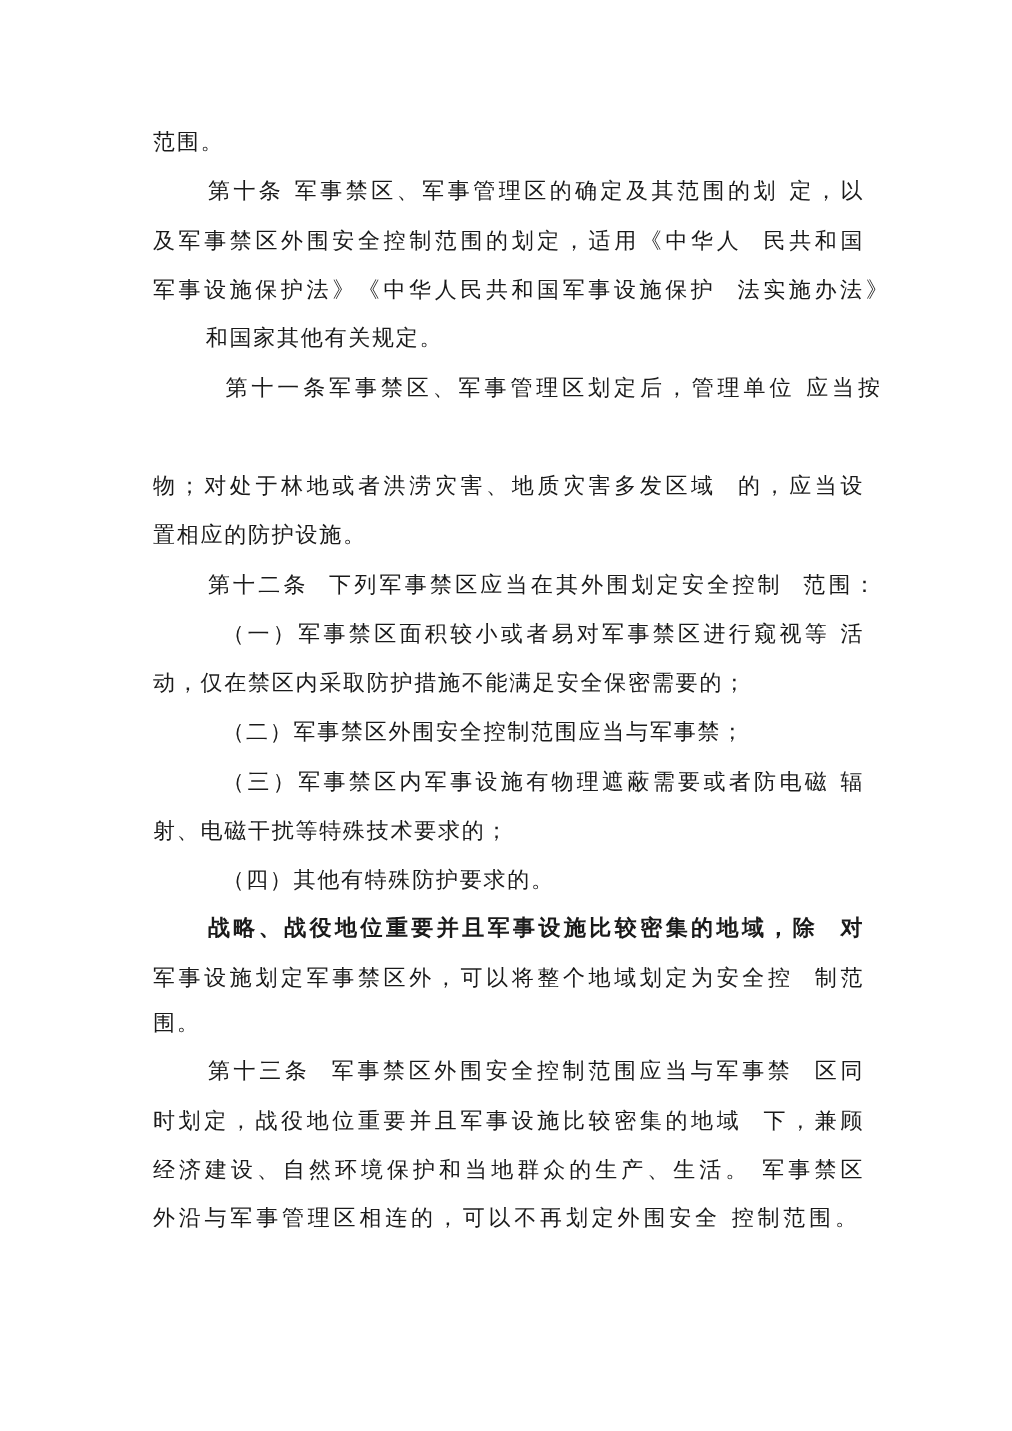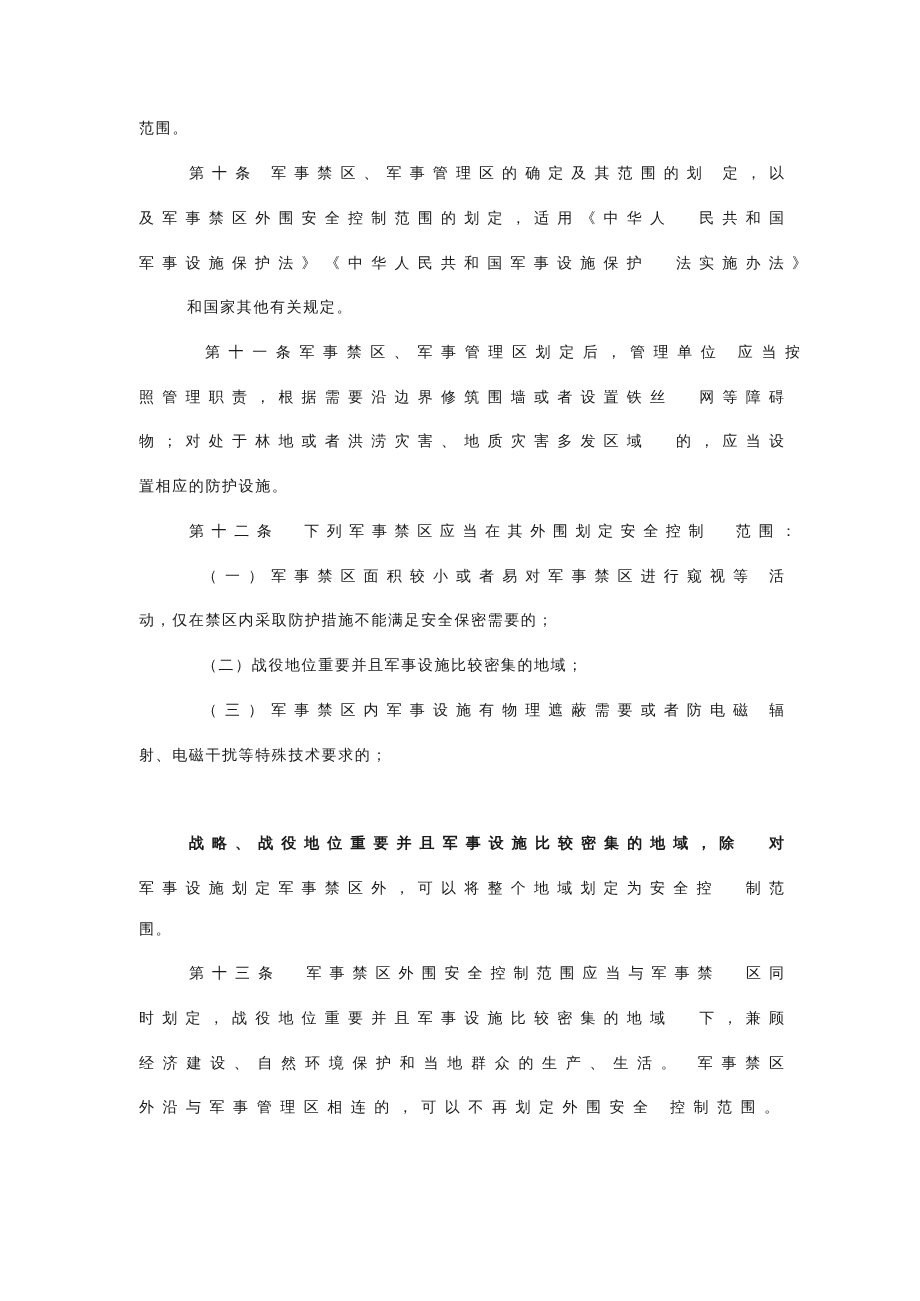--- a/index.html
+++ b/index.html
@@ -1,41 +1,41 @@
 <!DOCTYPE html>
 <html><head>
 <meta charset="utf-8">
 <style>
   html, body { margin:0; padding:0; background:#ffffff; }
   body { width:920px; height:1301px; position:relative; overflow:hidden;
          font-family: "DejaVu Serif", "Liberation Serif", serif; color:#1a1a1a; }
   .page { position:absolute; left:0; top:0; width:920px; height:1301px; background:#fff; }
-  .line { position:absolute; left:139px; width:665px; height:30px; font-size:15px;
+  .line { position:absolute; left:139px; width:665px; height:30px; font-size:20px;
           line-height:30px; white-space:pre; letter-spacing:1.6px; }
   .just { text-align:justify; text-align-last:justify; letter-spacing:0; }
 </style>
 </head>
 <body>
 
 <div class="page">
   <div class="line" style="top:113px;">范围。</div>
   <div class="line just" style="top:158px;left:189px;width:595px;">第十条 军事禁区、军事管理区的确定及其范围的划 定，以</div>
   <div class="line just" style="top:203px;width:645px;">及军事禁区外围安全控制范围的划定，适用《中华人  民共和国</div>
   <div class="line just" style="top:248px;width:668px;">军事设施保护法》《中华人民共和国军事设施保护  法实施办法》</div>
   <div class="line" style="top:292px;margin-left:48px;">和国家其他有关规定。</div>
   <div class="line just" style="top:337px;left:189px;width:595px;margin-left:16px;">第十一条军事禁区、军事管理区划定后，管理单位 应当按</div>
-  <div class="line just" style="top:382px;width:645px;">照管理职责，根据需要沿边界修筑围墙或者设置铁丝  网等障碍</div>
   <div class="line just" style="top:426px;width:645px;">物；对处于林地或者洪涝灾害、地质灾害多发区域  的，应当设</div>
   <div class="line" style="top:471px;">置相应的防护设施。</div>
   <div class="line just" style="top:516px;left:189px;width:607px;">第十二条  下列军事禁区应当在其外围划定安全控制  范围：</div>
   <div class="line just" style="top:561px;left:202px;width:582px;">（一）军事禁区面积较小或者易对军事禁区进行窥视等 活</div>
   <div class="line" style="top:605px;">动，仅在禁区内采取防护措施不能满足安全保密需要的；</div>
-  <div class="line" style="top:650px;left:202px;">（二）战役地位重要并且军事设施比较密集的地域；</div>
+  <div class="line" style="top:650px;left:202px;">（二）军事禁区外围安全控制范围应当与军事禁；</div>
   <div class="line" style="top:740px;">射、电磁干扰等特殊技术要求的；</div>
   <div class="line just" style="top:695px;left:202px;width:582px;">（三）军事禁区内军事设施有物理遮蔽需要或者防电磁 辐</div>
+  <div class="line" style="top:784px;left:202px;">（四）其他有特殊防护要求的。</div>
   <div class="line just" style="top:828px;left:189px;width:595px;font-weight:bold;">战略、战役地位重要并且军事设施比较密集的地域，除  对</div>
   <div class="line just" style="top:873px;width:645px;">军事设施划定军事禁区外，可以将整个地域划定为安全控  制范</div>
   <div class="line" style="top:914px;">围。</div>
   <div class="line just" style="top:958px;left:189px;width:595px;">第十三条  军事禁区外围安全控制范围应当与军事禁  区同</div>
   <div class="line just" style="top:1003px;width:645px;">时划定，战役地位重要并且军事设施比较密集的地域  下，兼顾</div>
   <div class="line just" style="top:1048px;width:645px;">经济建设、自然环境保护和当地群众的生产、生活。 军事禁区</div>
   <div class="line just" style="top:1092px;width:640px;">外沿与军事管理区相连的，可以不再划定外围安全 控制范围。</div>
 </div>
 
 </body></html>

